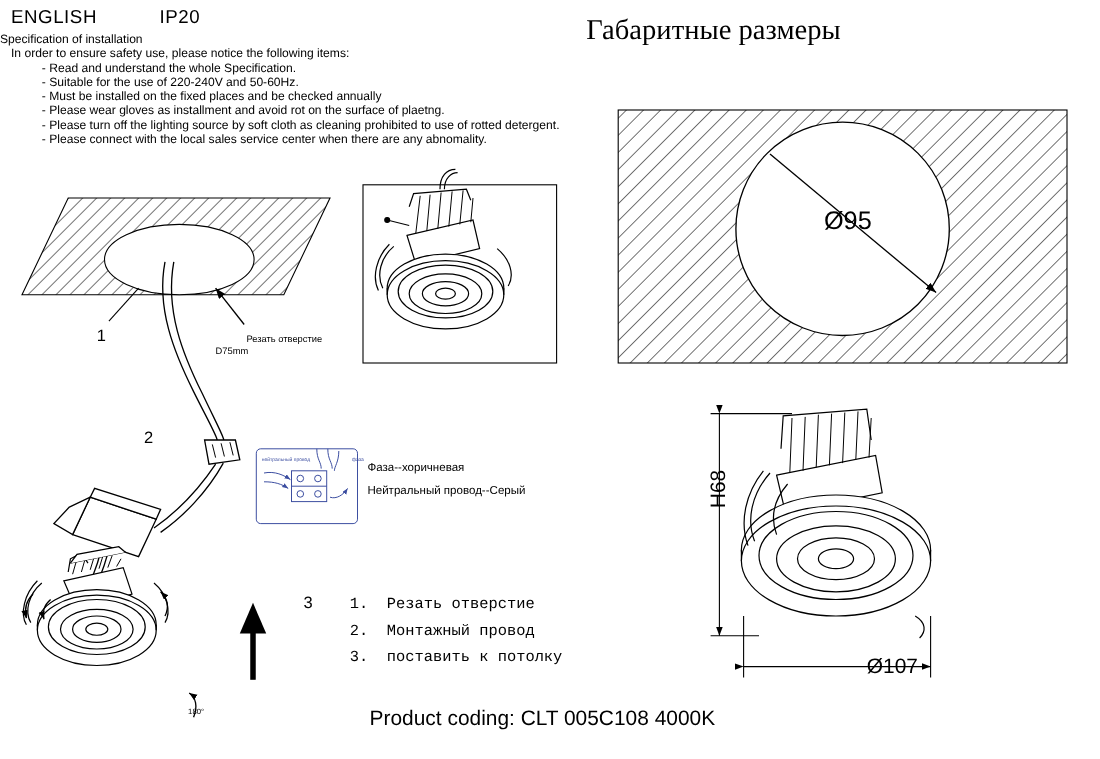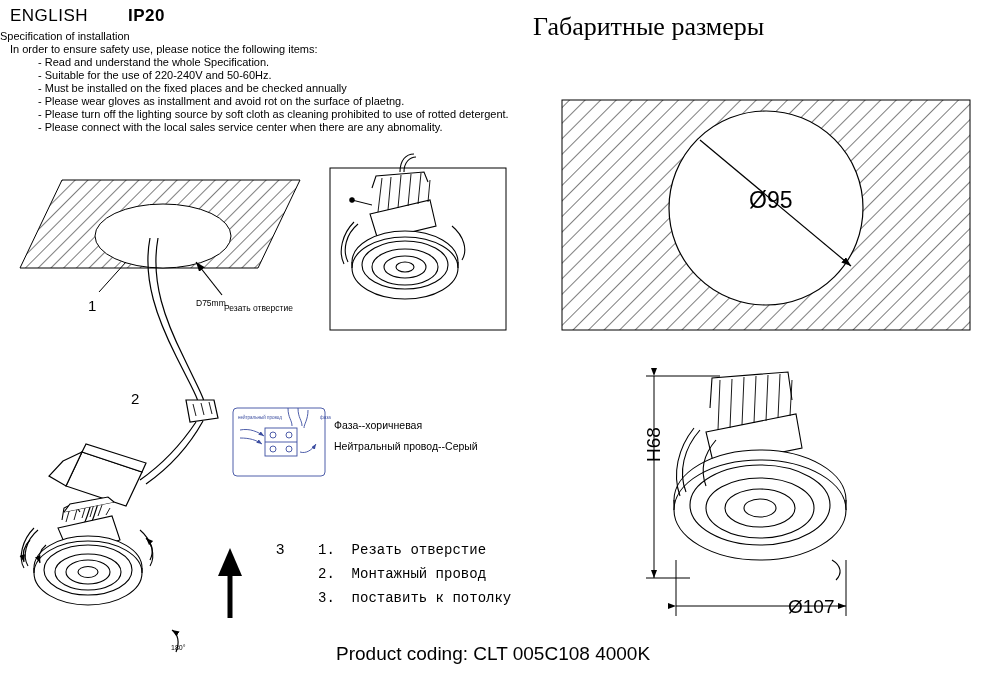--- a/index.html
+++ b/index.html
@@ -8,36 +8,36 @@
     background:#ffffff;
     font-family:"Liberation Sans", sans-serif;
     color:#000;
     position:relative;
     overflow:hidden;
   }
   .t{position:absolute;white-space:pre;}
 
   
   #lang{left:10px;top:6px;font-size:17px;letter-spacing:.5px;}
-  #ip{left:128px;top:6px;font-size:17px;letter-spacing:.5px;font-weight:bold;}
+  #ip{left:145px;top:6px;font-size:17px;letter-spacing:.5px;}
   #spec-title{left:0;top:30px;font-size:11px;}
   #spec-intro{left:10px;top:43px;font-size:11px;}
   .spec-line{left:10px;font-size:11px;margin-left:28px;}
 
   #ru-title{left:533px;top:12px;font-size:26px;font-family:Liberation Serif, serif;}
 
   
   #coding{left:336px;top:643px;font-size:19px;}
 
   
   .list-item{left:318px;font-size:14px;font-family:Liberation Mono, monospace;}
 
   
   #cut-label1{left:196px;top:303px;font-size:8.5px;margin-left:28px;}
-  #cut-label2{left:196px;top:298px;font-size:8.5px;}
+  #cut-label2{left:196px;top:314px;font-size:8.5px;}
   #wire-l1{left:334px;top:419px;font-size:10.5px;}
   #wire-l2{left:334px;top:440px;font-size:10.5px;}
   #wire-tiny{left:238px;top:415px;font-size:4.5px;color:#3b4da0;}
   #wire-tiny2{left:320px;top:415px;font-size:4.5px;color:#3b4da0;}
 
   .num{font-size:15px;}
   #n1{left:88px;top:297px;}
   #n2{left:131px;top:390px;}
   #n3{left:276px;top:540px;}
   #deg{left:171px;top:644px;font-size:7px;}

